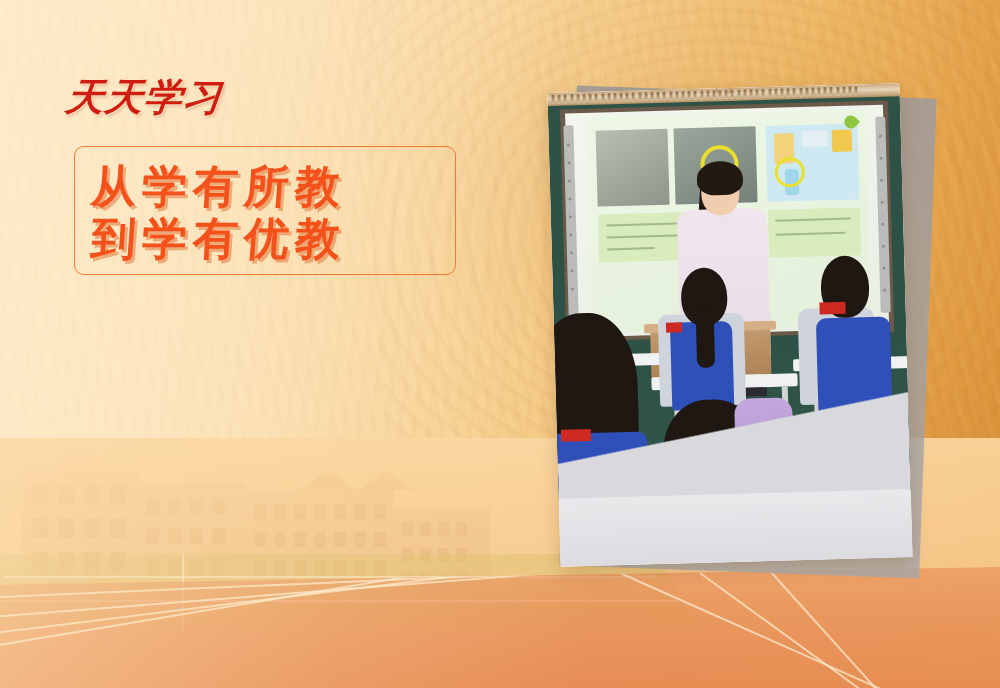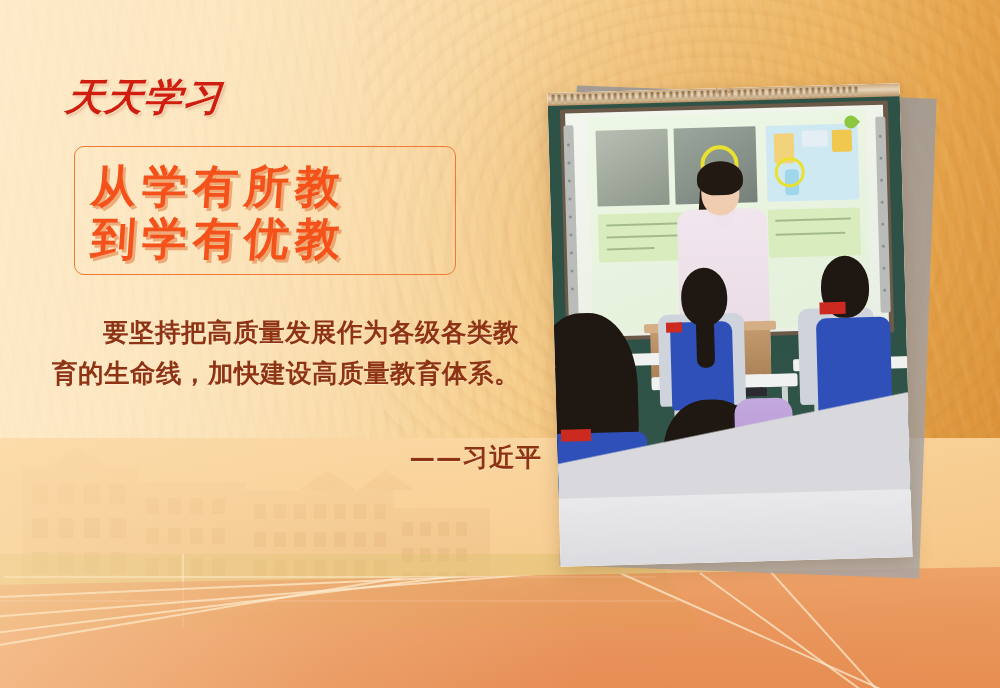--- a/index.html
+++ b/index.html
@@ -348,22 +348,20 @@
     <div class="campus-fade2"></div>
   </div>
 
   <div class="logo">天天学习</div>
 
   <div class="title-box">
     <div class="title-line l1">从学有所教</div>
     <div class="title-line l2">到学有优教</div>
   </div>
 
-  <div class="quote">要坚持把高质量发展作为各级各类教育的生命线，加快建设高质量教育体系。</div>
-  <div class="attrib">——习近平</div>
 
   <div class="card-wrap">
     <div class="card-shadow"></div>
     <div class="card">
 
       <div class="spiral">
         <i></i>
           <i></i>
           <i></i>
           <i></i>

